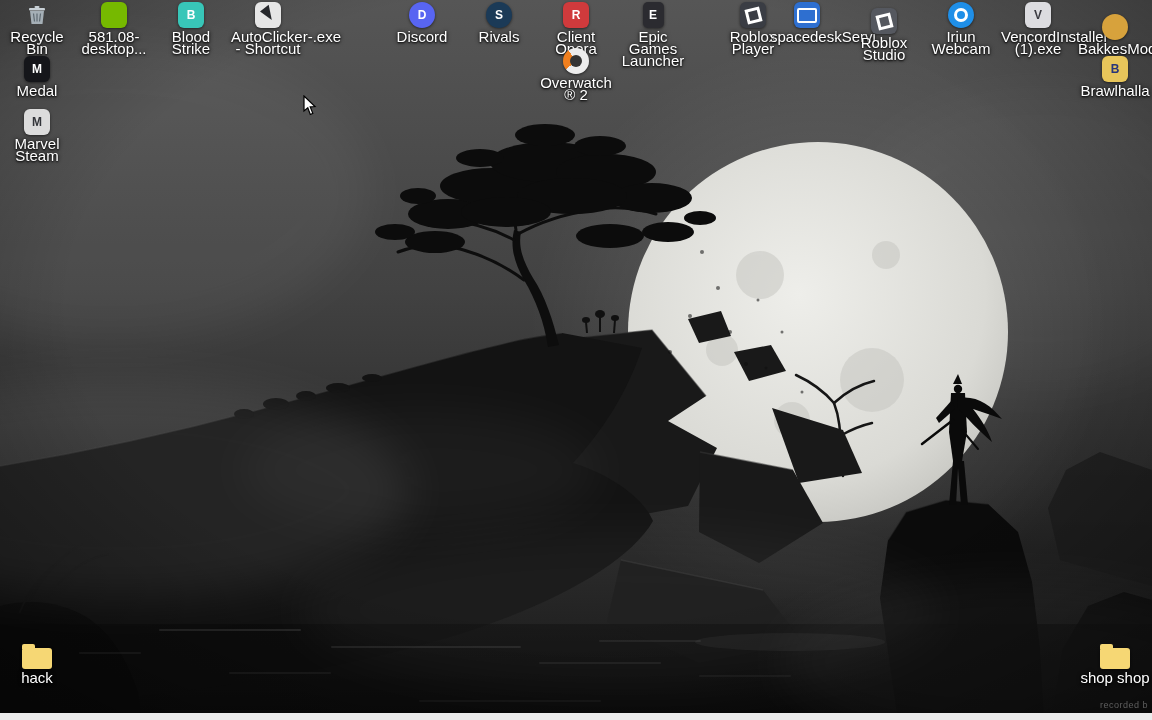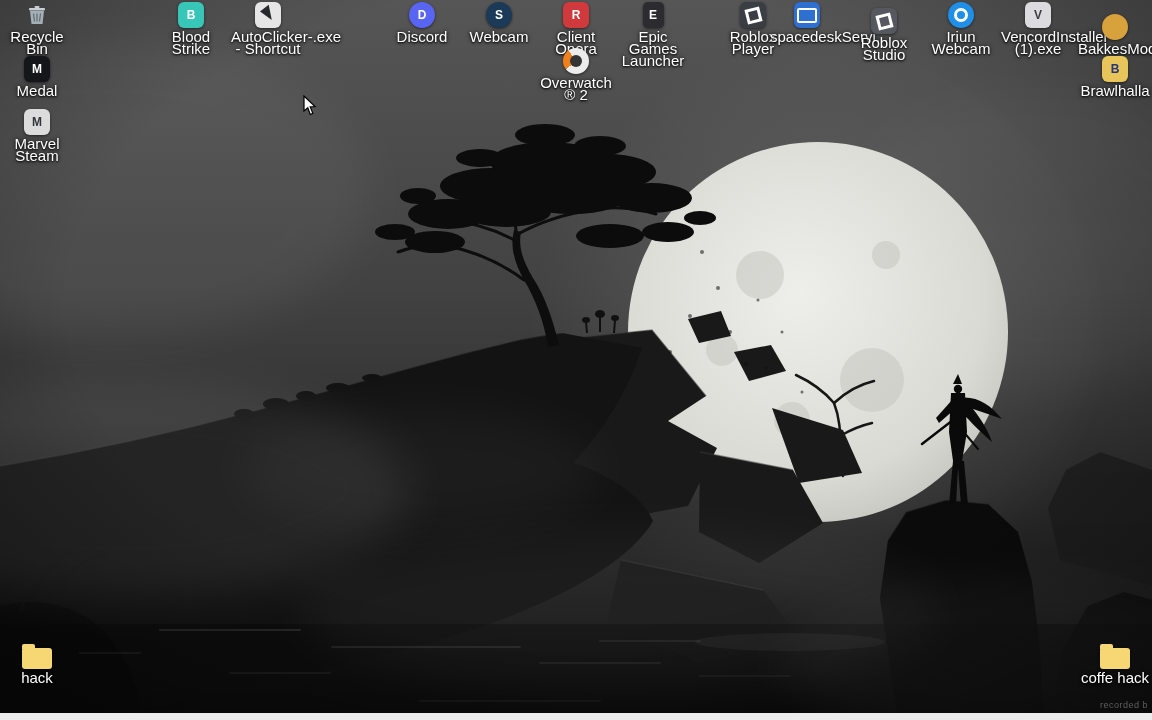--- a/index.html
+++ b/index.html
@@ -221,20 +221,26 @@
       <svg width="24" height="24" viewBox="0 0 24 24">
         <path d="M5,8 L19,8 L17.5,21 L6.5,21 Z" fill="#aeb8c0" opacity="0.92"></path>
         <rect x="4" y="5" width="16" height="2.5" rx="1" fill="#c8d0d6"></rect>
         <rect x="9.5" y="3" width="5" height="2" rx="1" fill="#c8d0d6"></rect>
         <path d="M8.5,10.5 L9.5,18.5 M12,10.5 L12,18.5 M15.5,10.5 L14.5,18.5" stroke="#5f6a72" stroke-width="1.2" fill="none"></path>
       </svg>
     </div>
     <div class="icon-label">Recycle Bin</div>
   </div>
 
+  <div class="icon-cell" style="left:77px;top:2px">
+    <div class="ic" style="background-color: rgb(118, 185, 0);">
+        <span class="glyph"></span>
+      </div>
+    <div class="icon-label">581.08-desktop...</div>
+  </div>
 
   <div class="icon-cell" style="left:154px;top:2px">
     <div class="ic" style="background-color: rgb(56, 198, 184);">
         <span class="glyph">B</span>
       </div>
     <div class="icon-label">Blood Strike</div>
   </div>
 
   <div class="icon-cell" style="left:231px;top:2px">
     <div class="ic shape-cursor" style="background-color: rgb(230, 230, 230);"></div>
@@ -246,21 +252,21 @@
     <div class="ic shape-circle" style="background-color: rgb(88, 101, 242);">
         <span class="glyph">D</span>
       </div>
     <div class="icon-label">Discord</div>
   </div>
 
   <div class="icon-cell" style="left:462px;top:2px">
     <div class="ic shape-circle" style="background-color: rgb(27, 58, 87);">
         <span class="glyph">S</span>
       </div>
-    <div class="icon-label">Webcam</div>
+    <div class="icon-label">Rivals</div>
   </div>
 
   <div class="icon-cell" style="left:539px;top:2px">
     <div class="ic" style="background-color: rgb(208, 58, 60);">
         <span class="glyph">R</span>
       </div>
     <div class="icon-label">Client Opera</div>
   </div>
 
   <div class="icon-cell" style="left:616px;top:2px">
@@ -329,21 +335,21 @@
   </div>
 
 
   <div class="icon-cell" style="left:0px;top:643px">
     <div class="ic shape-folder" style="background-color: rgb(246, 215, 116);"></div>
     <div class="icon-label">hack</div>
   </div>
 
   <div class="icon-cell" style="left:1078px;top:643px">
     <div class="ic shape-folder" style="background-color: rgb(246, 215, 116);"></div>
-    <div class="icon-label">coffe hack</div>
+    <div class="icon-label">shop shop</div>
   </div>
 
   <div class="watermark">recorded b</div>
 
   <div class="taskbar-edge"></div>
 
   <svg class="mouse-cursor" width="16" height="22" viewBox="0 0 16 22">
     <path d="M1,1 L1,16 L4.8,12.8 L7.3,19.5 L9.8,18.4 L7.2,11.9 L12,11.6 Z" fill="#ffffff" stroke="#000000" stroke-width="1.2"></path>
   </svg>
 

